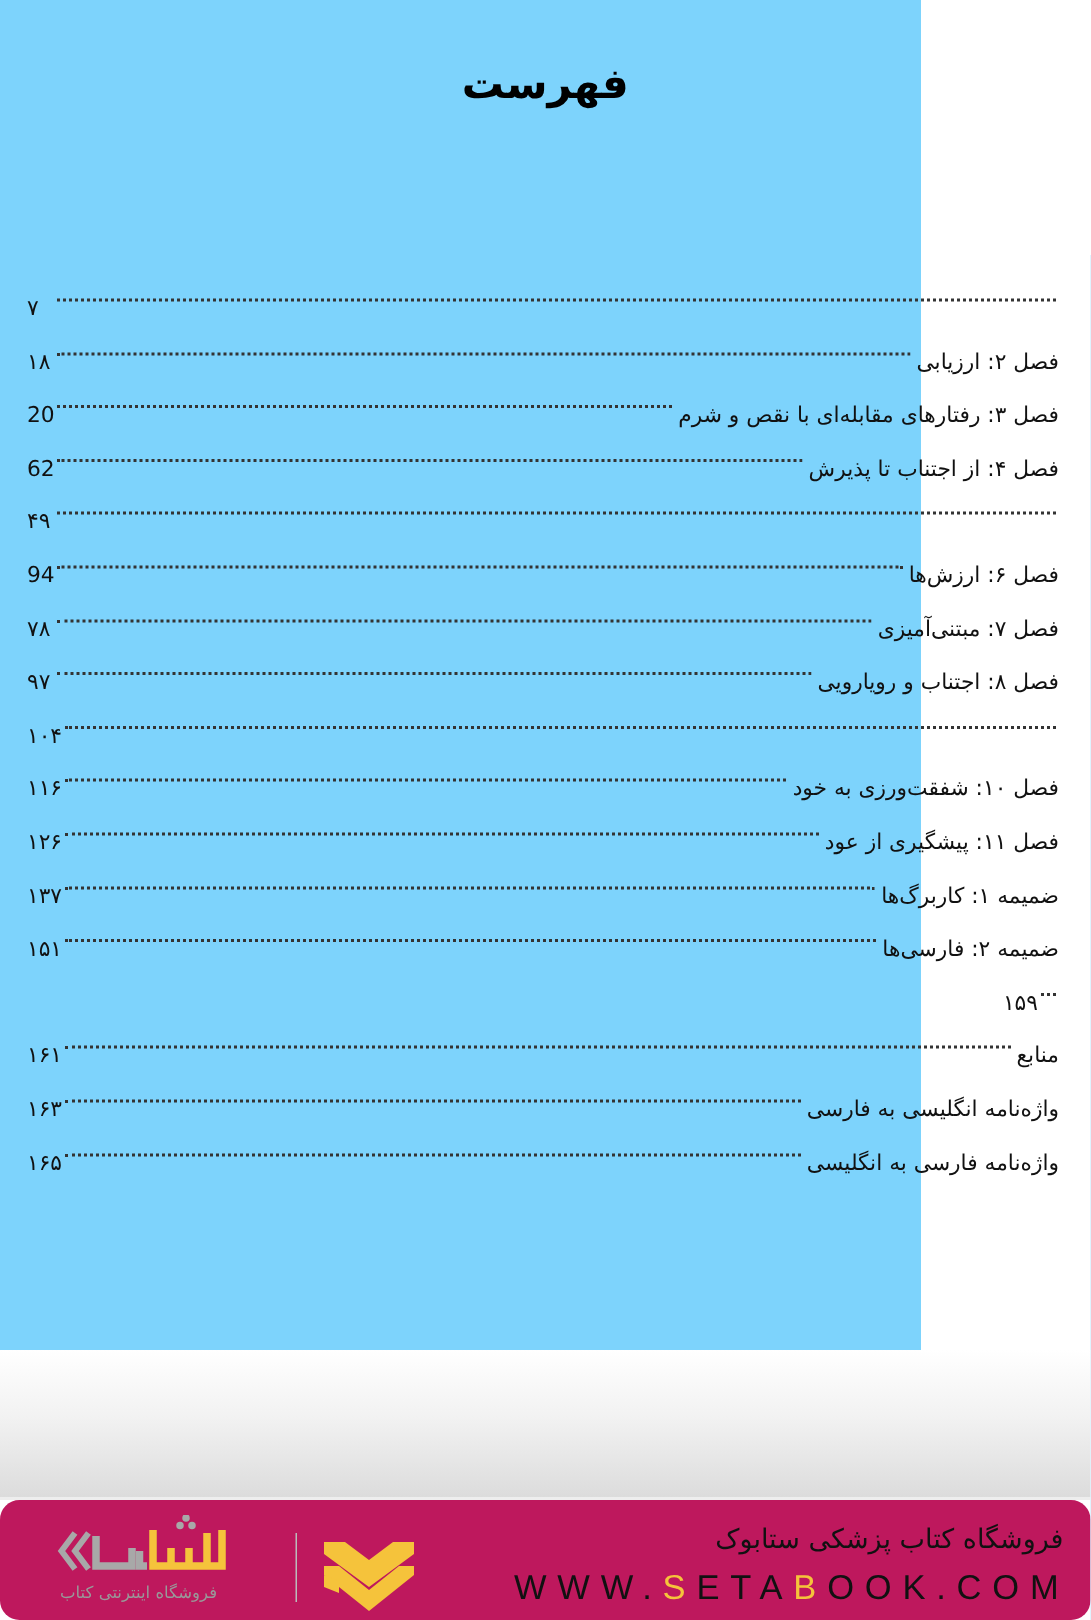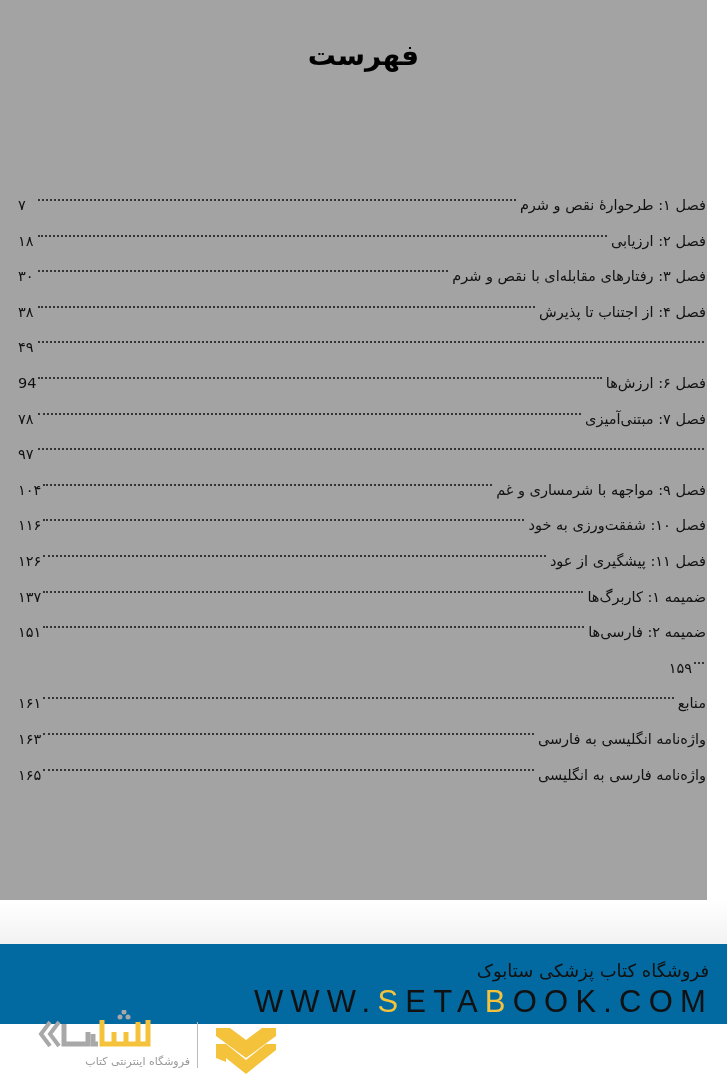--- a/index.html
+++ b/index.html
@@ -11,23 +11,23 @@
       width: 727px;
       height: 1080px;
       position: relative;
       overflow: hidden;
       font-family: "DejaVu Sans", sans-serif;
       color: #111;
     }
     .page {
       position: absolute;
       left: 0; top: 0;
-      width: 707px;
+      width: 614px;
       height: 1000px;
-      background: #a3a3a3;
+      background: #7dd3fc;
     }
     .title {
       position: absolute;
       top: 34px;
       left: 0;
       width: 727px;
       text-align: center;
       direction: rtl;
       font-family: "DejaVu Sans", sans-serif;
       font-weight: bold;
@@ -88,41 +88,42 @@
     }
     .shade-line {
       position: absolute;
       left: 0; top: 998px;
       width: 727px;
       height: 2px;
       background: #eeeeee;
     }
     .footer {
       position: absolute;
-      left: 0; top: 944px;
+      left: 0; top: 1000px;
       width: 727px;
       height: 80px;
-      background: #0369a1;
+      background: #be185d;
+      border-radius: 13px;
     }
     .store-name {
       position: absolute;
       right: 18px;
       top: 14px;
       direction: rtl;
       font-family: "DejaVu Sans", sans-serif;
       font-size: 18px;
       color: #111;
       line-height: 26px;
     }
     .store-url {
       position: absolute;
       right: 14px;
       top: 44px;
       font-family: "Liberation Sans", sans-serif;
-      font-size: 31px;
+      font-size: 23px;
       letter-spacing: 7.2px;
       color: #111;
       line-height: 28px;
     }
     .store-url .hl { color: #f5c33b; }
     .logo {
       position: absolute;
       left: 30px;
       top: 1010px;
       width: 260px;
@@ -135,74 +136,73 @@
       width: 1px;
       height: 46px;
       background: #bbbbbb;
     }
     .logo-tagline {
       position: absolute;
       left: 40px;
       top: 1054px;
       width: 150px;
       direction: rtl;
-      text-align: right;
+      text-align: left;
       font-family: "DejaVu Sans", sans-serif;
       font-size: 11px;
       color: #999;
       line-height: 16px;
     }
   </style>
 </head>
 <body>
 
 <div class="page">
   <div class="title">فهرست</div>
 
   <div class="toc">
     <div class="toc-row">
-      <span class="toc-label">فصل ۱: طرحوارهٔ نقص و شرم</span>
       <span class="toc-leader"></span>
       <span class="toc-page">۷</span>
     </div>
     <div class="toc-row">
       <span class="toc-label">فصل ۲: ارزیابی</span>
       <span class="toc-leader"></span>
       <span class="toc-page">۱۸</span>
     </div>
     <div class="toc-row">
       <span class="toc-label">فصل ۳: رفتارهای مقابله‌ای با نقص و شرم</span>
       <span class="toc-leader"></span>
-      <span class="toc-page">۳۰</span>
+      <span class="toc-page">20</span>
     </div>
     <div class="toc-row">
       <span class="toc-label">فصل ۴: از اجتناب تا پذیرش</span>
       <span class="toc-leader"></span>
-      <span class="toc-page">۳۸</span>
+      <span class="toc-page">62</span>
     </div>
     <div class="toc-row">
       <span class="toc-leader"></span>
       <span class="toc-page">۴۹</span>
     </div>
     <div class="toc-row">
       <span class="toc-label">فصل ۶: ارزش‌ها</span>
       <span class="toc-leader"></span>
       <span class="toc-page">94</span>
     </div>
     <div class="toc-row">
       <span class="toc-label">فصل ۷: مبتنی‌آمیزی</span>
       <span class="toc-leader"></span>
       <span class="toc-page">۷۸</span>
     </div>
     <div class="toc-row">
+      <span class="toc-label">فصل ۸: اجتناب و رویارویی</span>
       <span class="toc-leader"></span>
       <span class="toc-page">۹۷</span>
     </div>
     <div class="toc-row">
-      <span class="toc-label">فصل ۹: مواجهه با شرمساری و غم</span>
       <span class="toc-leader"></span>
       <span class="toc-page">۱۰۴</span>
     </div>
     <div class="toc-row">
       <span class="toc-label">فصل ۱۰: شفقت‌ورزی به خود</span>
       <span class="toc-leader"></span>
       <span class="toc-page">۱۱۶</span>
     </div>
     <div class="toc-row">
       <span class="toc-label">فصل ۱۱: پیشگیری از عود</span>

